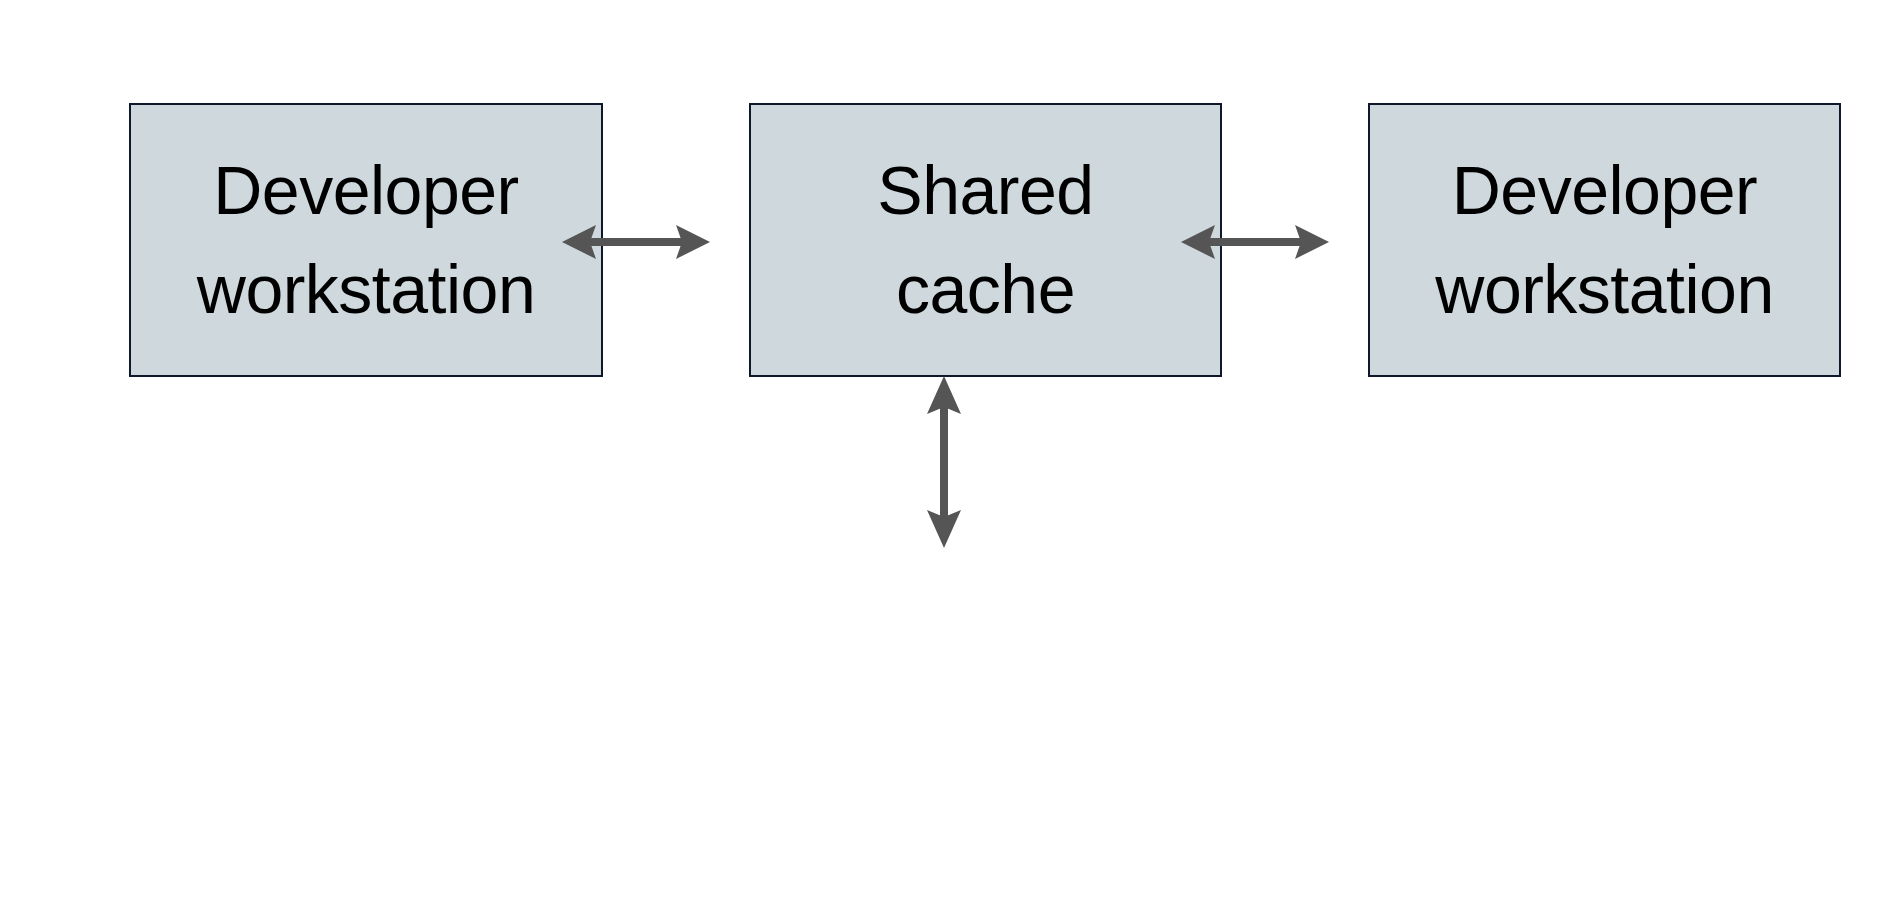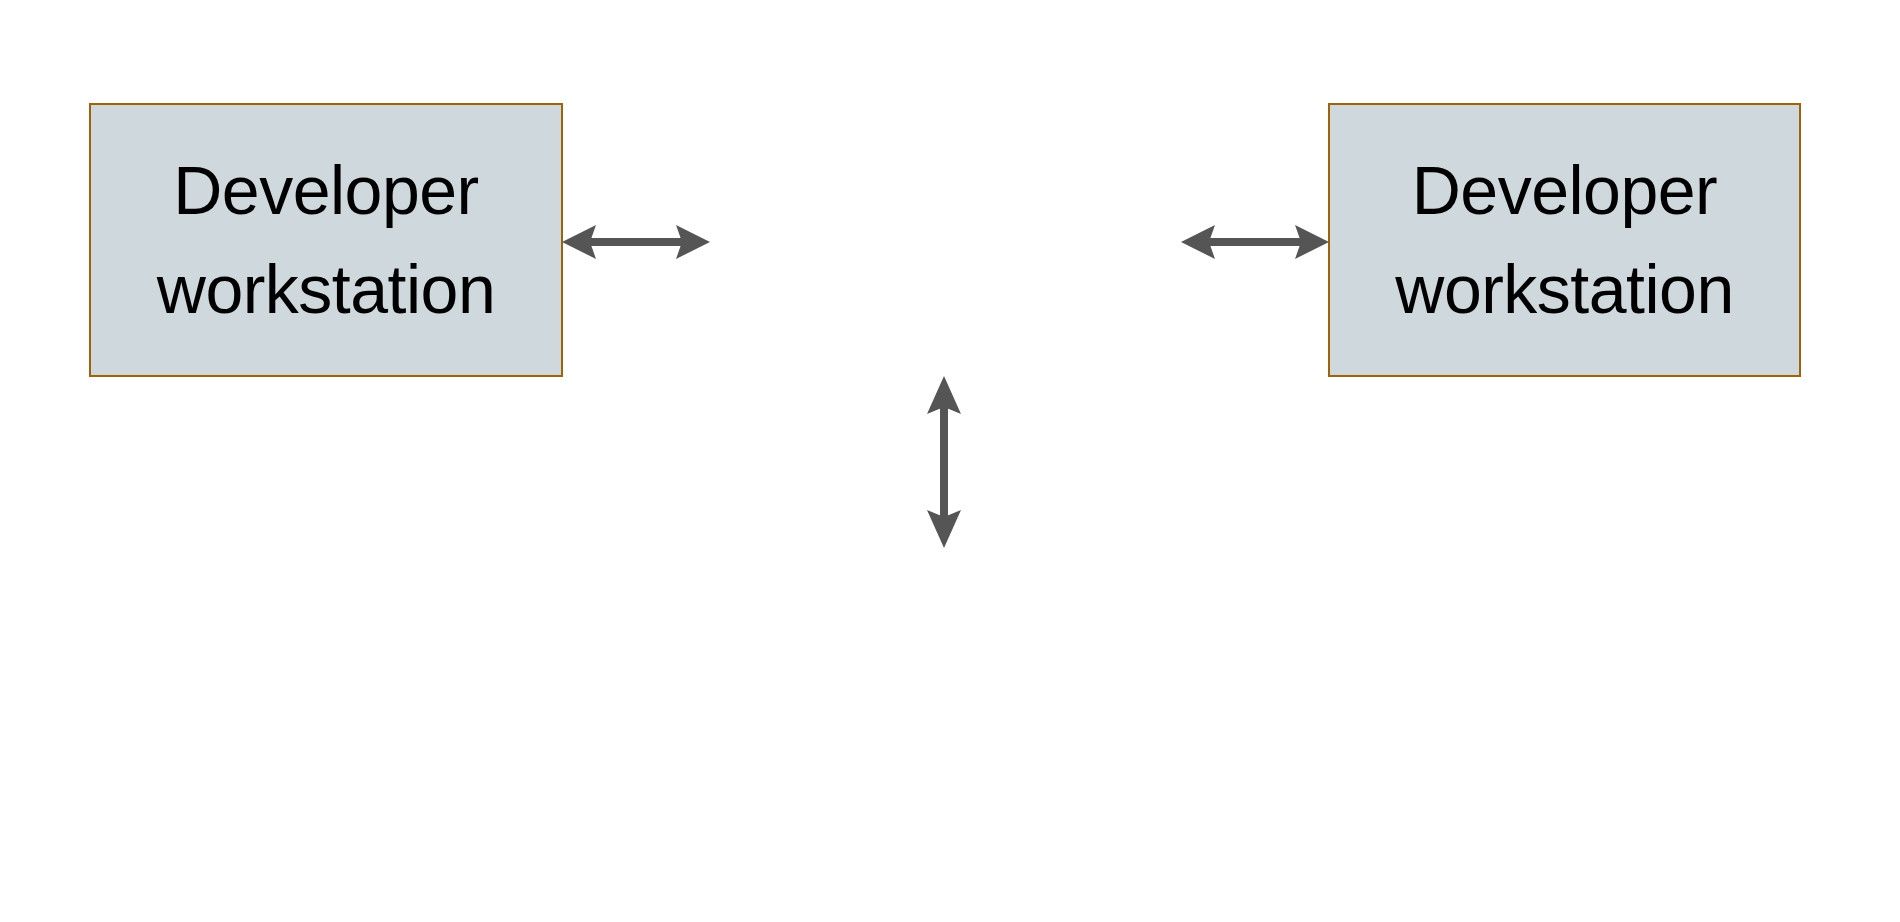--- a/index.html
+++ b/index.html
@@ -15,25 +15,26 @@
     position: relative;
     width: 1900px;
     height: 922px;
     background: #ffffff;
     overflow: hidden;
   }
   .node {
     position: absolute;
     box-sizing: border-box;
     background: #cfd8dc;
-    border: 2px solid #a16207;
+    border: 2px solid #0f172a;
     display: flex;
     align-items: center;
     justify-content: center;
     text-align: center;
+    margin-left: 40px;
   }
   .node-label {
     font-family: "Liberation Sans", sans-serif;
     font-size: 68px;
     line-height: 99px;
     color: #000000;
     font-weight: 400;
     letter-spacing: -0.5px;
     white-space: pre-line;
     padding: 0 6px;
@@ -54,20 +55,24 @@
 </head>
 <body>
 
 <div id="canvas">
 
   <div class="node node-dev-left">
     <div class="node-label">Developer
 workstation</div>
   </div>
 
+  <div class="node node-shared">
+    <div class="node-label">Shared
+cache</div>
+  </div>
 
   <div class="node node-dev-right">
     <div class="node-label">Developer
 workstation</div>
   </div>
 
 
   <svg class="connector conn-left" viewBox="0 0 152 72">
     <g fill="#555555">
       <rect x="22" y="32" width="108" height="8"></rect>

